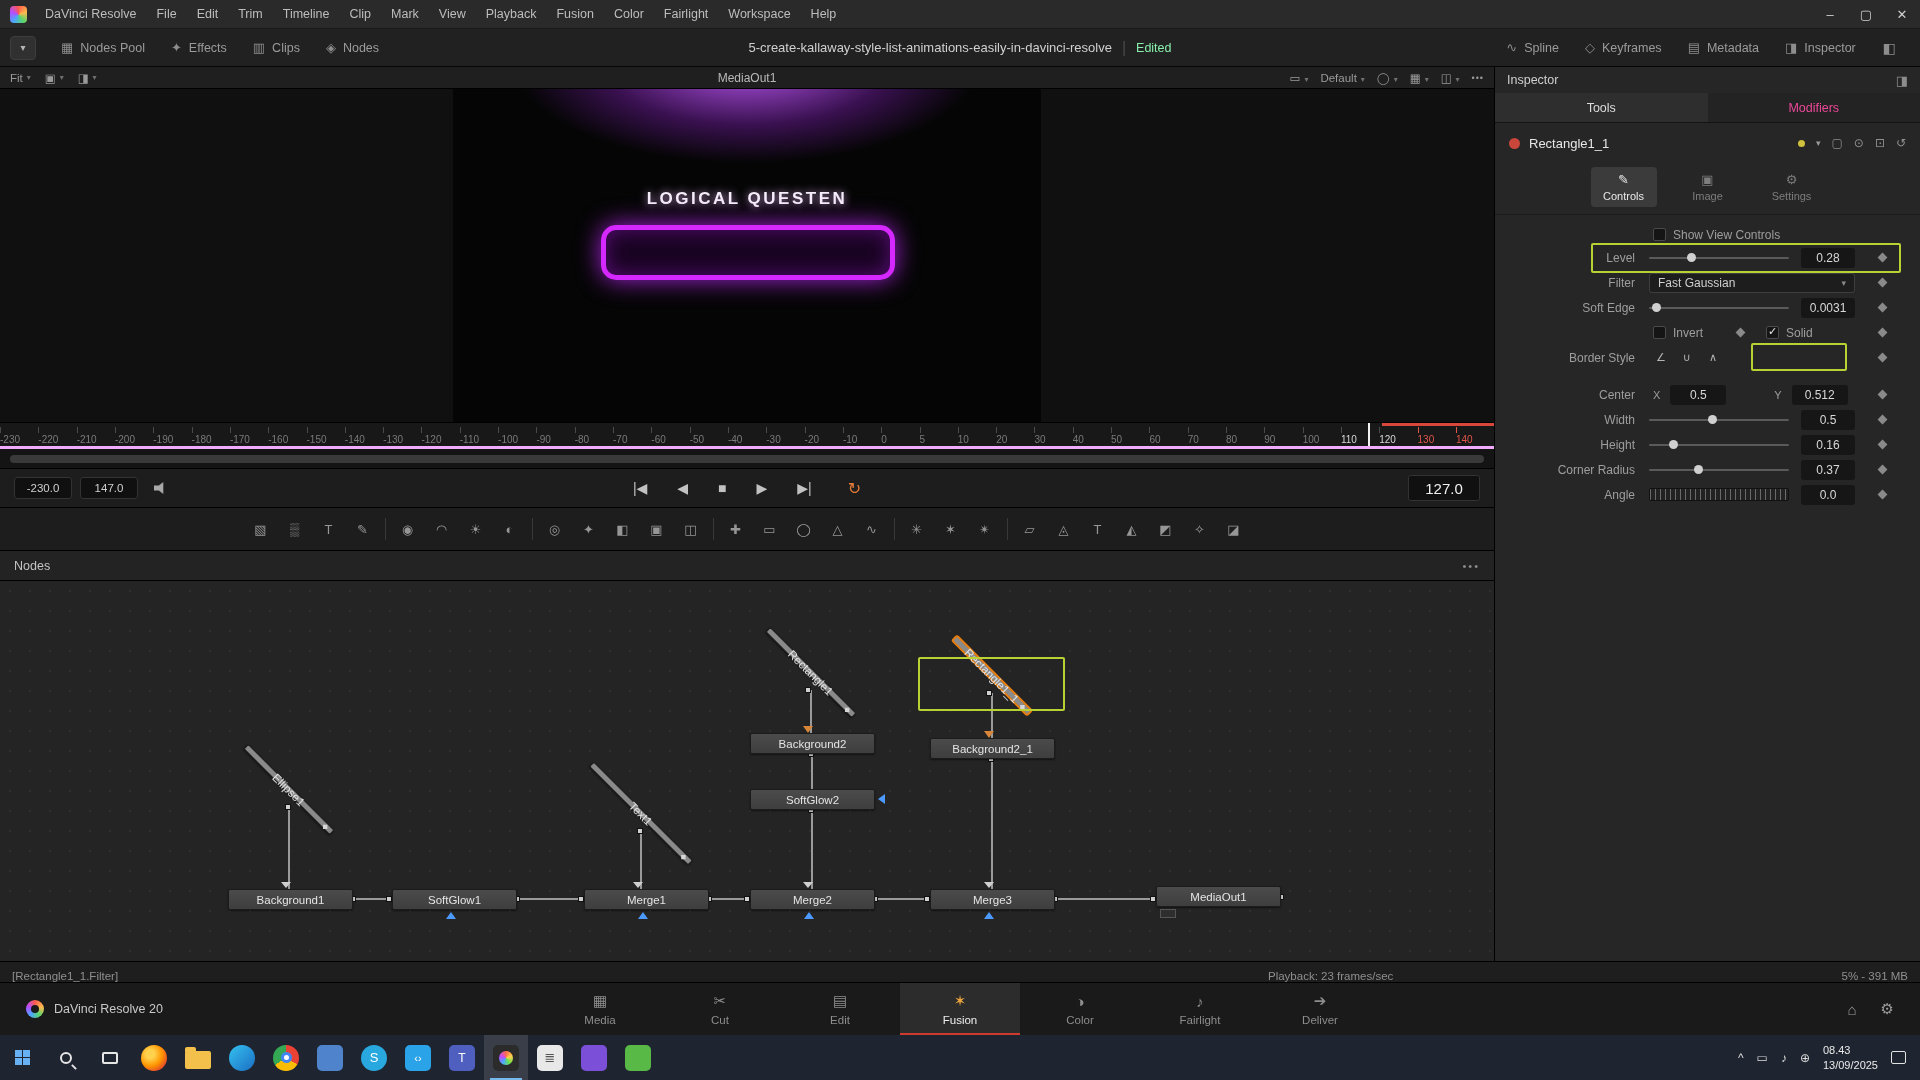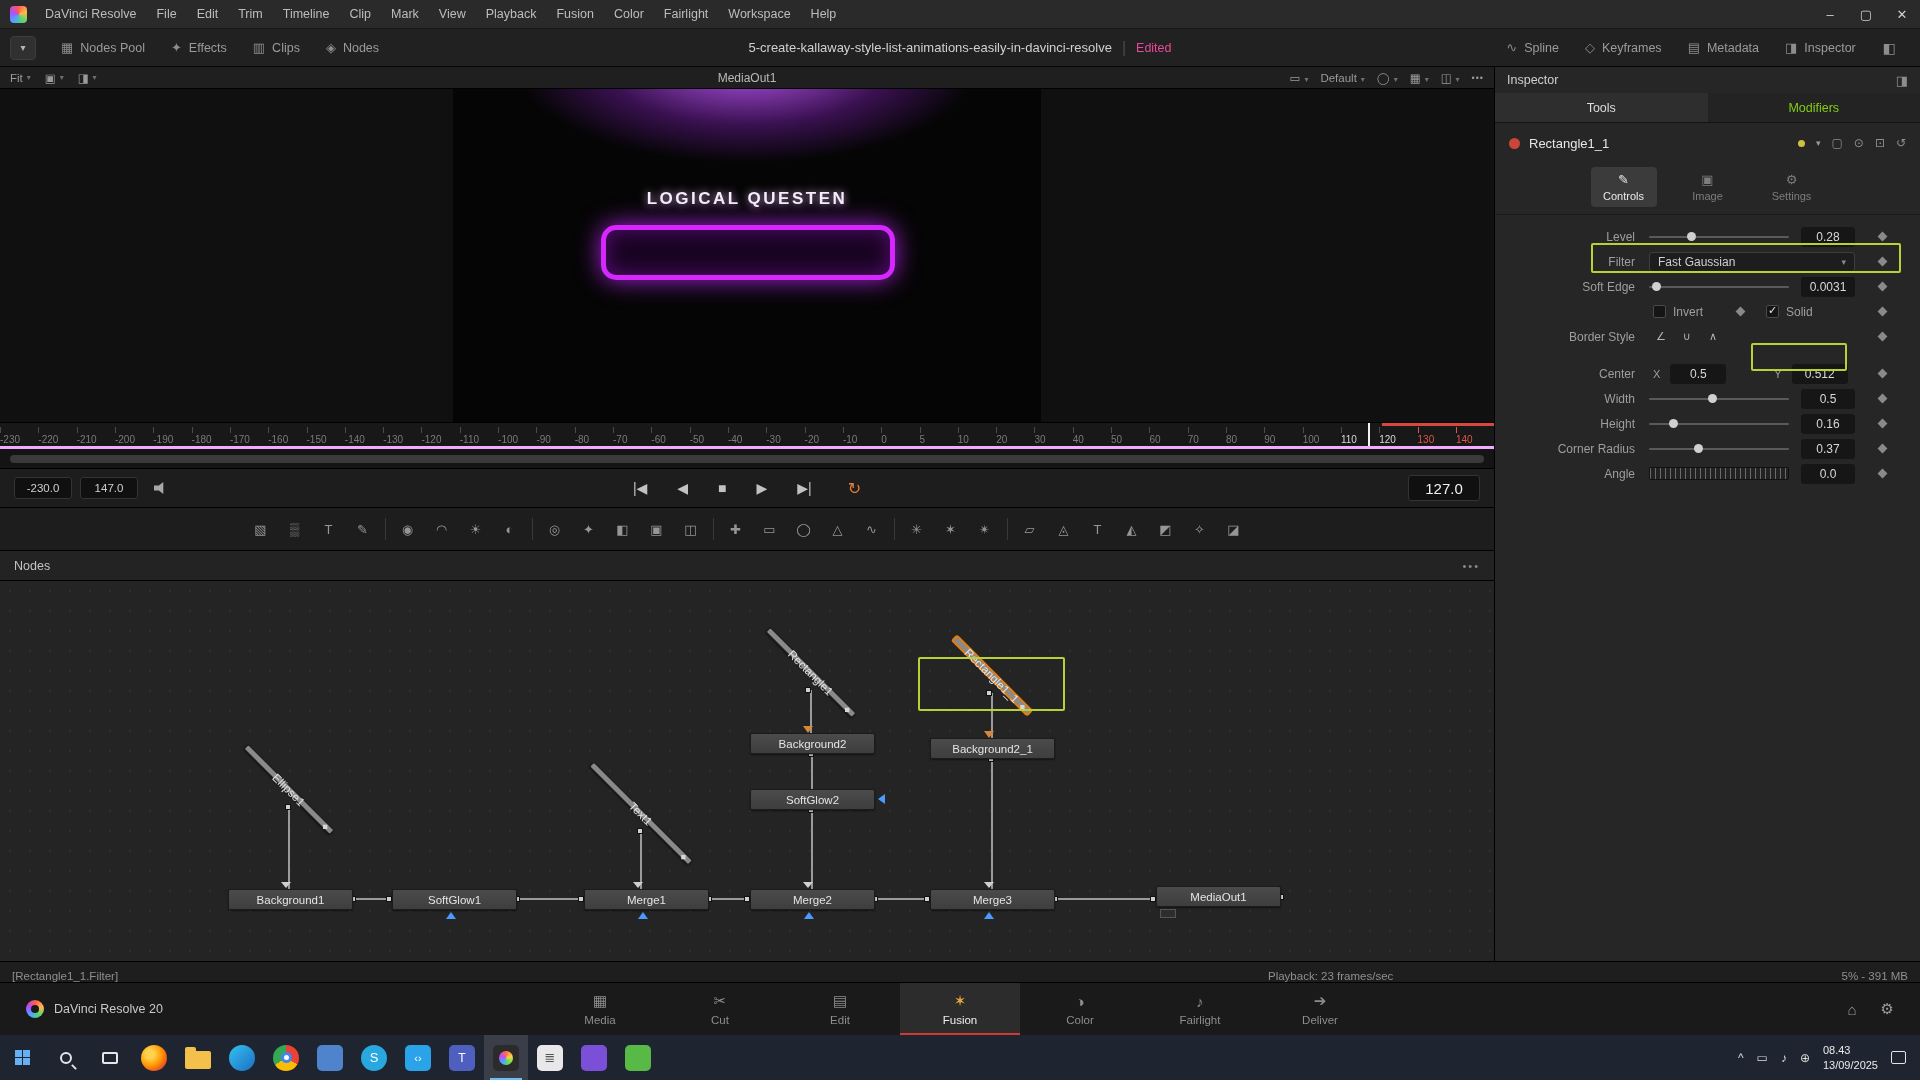--- a/index.html
+++ b/index.html
@@ -14,21 +14,21 @@
   .winbtn{width:36px;text-align:center;color:#cfcfcf;font-size:13px;line-height:29px}
   
   .topbar{position:absolute;top:29px;left:0;right:0;height:38px;background:#212121;border-bottom:1px solid #050505;display:flex;align-items:center;padding:0 10px}
   .quickswitch{width:26px;height:24px;background:#303030;border:1px solid #3d3d3d;border-radius:4px;display:flex;align-items:center;justify-content:center;color:#b5b5b5;font-size:10px;margin-right:12px}
   .tb-group{display:flex;align-items:center}
   .tb-btn{display:flex;align-items:center;gap:7px;padding:0 13px;color:#9b9b9b;font-size:12.5px;height:38px}
   .tb-ic{font-size:13px;color:#8d8d8d}
   .tb-title{position:absolute;left:50%;transform:translateX(-50%);display:flex;align-items:center;gap:10px;white-space:nowrap}
   .tb-title .t{color:#d0d0d0;font-size:13px}
   .tb-title .s{color:#4a4a4a}
-  .tb-title .e{color:#ec4899;font-size:12.5px}
+  .tb-title .e{color:#86efac;font-size:12.5px}
   .tb-right{margin-left:auto;display:flex;align-items:center}
   .layout-ic{color:#8d8d8d;font-size:14px;padding:0 14px}
   
   .main{position:absolute;top:67px;left:0;width:1494px;height:894px;display:flex;flex-direction:column}
   
   .vheader{height:22px;background:#1f1f1f;border-bottom:1px solid #000;display:flex;align-items:center;padding:0 10px;font-size:11.5px;color:#9a9a9a;position:relative}
   .dd::after{content:"▾";margin-left:4px;font-size:8px;color:#6f6f6f}
   .vh-item{margin-right:14px;display:flex;align-items:center}
   .vh-center{position:absolute;left:50%;transform:translateX(-50%);color:#b9b9b9;font-size:12px}
   .vh-right{margin-left:auto;display:flex;align-items:center;gap:12px}
@@ -77,21 +77,21 @@
   .tri.dn-o{border-left:5px solid transparent;border-right:5px solid transparent;border-top:7px solid #d7863a}
   .tri.dn-w{border-left:5px solid transparent;border-right:5px solid transparent;border-top:6px solid #cfcfcf}
   .tri.lf-b{border-top:5px solid transparent;border-bottom:5px solid transparent;border-right:7px solid #4c9aff}
   .hl-box{position:absolute;border:2.5px solid #b8d234;border-radius:2px;pointer-events:none;z-index:6}
   .mini-exp{position:absolute;width:16px;height:9px;background:#2e2e2e;border:1px solid #555}
   
   .inspector{position:absolute;top:67px;left:1494px;width:426px;height:894px;background:#262626;border-left:1px solid #000}
   .ins-header{height:26px;display:flex;align-items:center;padding:0 12px;font-size:12.5px;color:#cfcfcf;background:#262626}
   .ins-header .ic{margin-left:auto;color:#8d8d8d;font-size:13px}
   .ins-tabs{height:30px;display:flex;background:#232323;border-bottom:1px solid #141414}
-  .itab{flex:1;display:flex;align-items:center;justify-content:center;font-size:12.5px;color:#84cc16}
+  .itab{flex:1;display:flex;align-items:center;justify-content:center;font-size:12.5px;color:#ec4899}
   .itab.active{background:#2e2e2e;color:#dcdcdc}
   .ins-nodehead{height:40px;display:flex;align-items:center;padding:0 14px;gap:9px}
   .ncolor{width:11px;height:11px;border-radius:50%;background:#c9473a}
   .nname{font-size:13px;color:#e6e6e6}
   .nh-right{margin-left:auto;display:flex;align-items:center;gap:11px}
   .verdot{width:7px;height:7px;border-radius:50%;background:#cfc13e}
   .ver-dd{color:#9a9a9a;font-size:9px}
   .nh-ic{color:#8f8f8f;font-size:12px}
   .ins-subtabs{height:52px;display:flex;align-items:flex-start;justify-content:center;gap:18px;padding-top:4px;border-bottom:1px solid #1b1b1b}
   .stab{width:66px;display:flex;flex-direction:column;align-items:center;gap:3px;padding:5px 0;border-radius:4px;color:#7d7d7d;font-size:11px}
@@ -516,20 +516,25 @@
         <span class="ic">▣</span>
         <span>Image</span>
       </div>
       <div class="stab">
         <span class="ic">⚙</span>
         <span>Settings</span>
       </div>
     </div>
 
     <div class="ins-rows">
+      <div class="irow svc">
+        <span class="ilabel"></span>
+        <span class="cb" style="margin-left:8px"></span>
+        <span class="cb-lb">Show View Controls</span>
+      </div>
       <div class="irow">
         <span class="ilabel">Level</span>
         <span class="sl">
             <span class="th" style="left:27%"></span>
           </span>
         <span class="vbox">0.28</span>
         <span class="kf"></span>
       </div>
       <div class="irow">
         <span class="ilabel">Filter</span>

